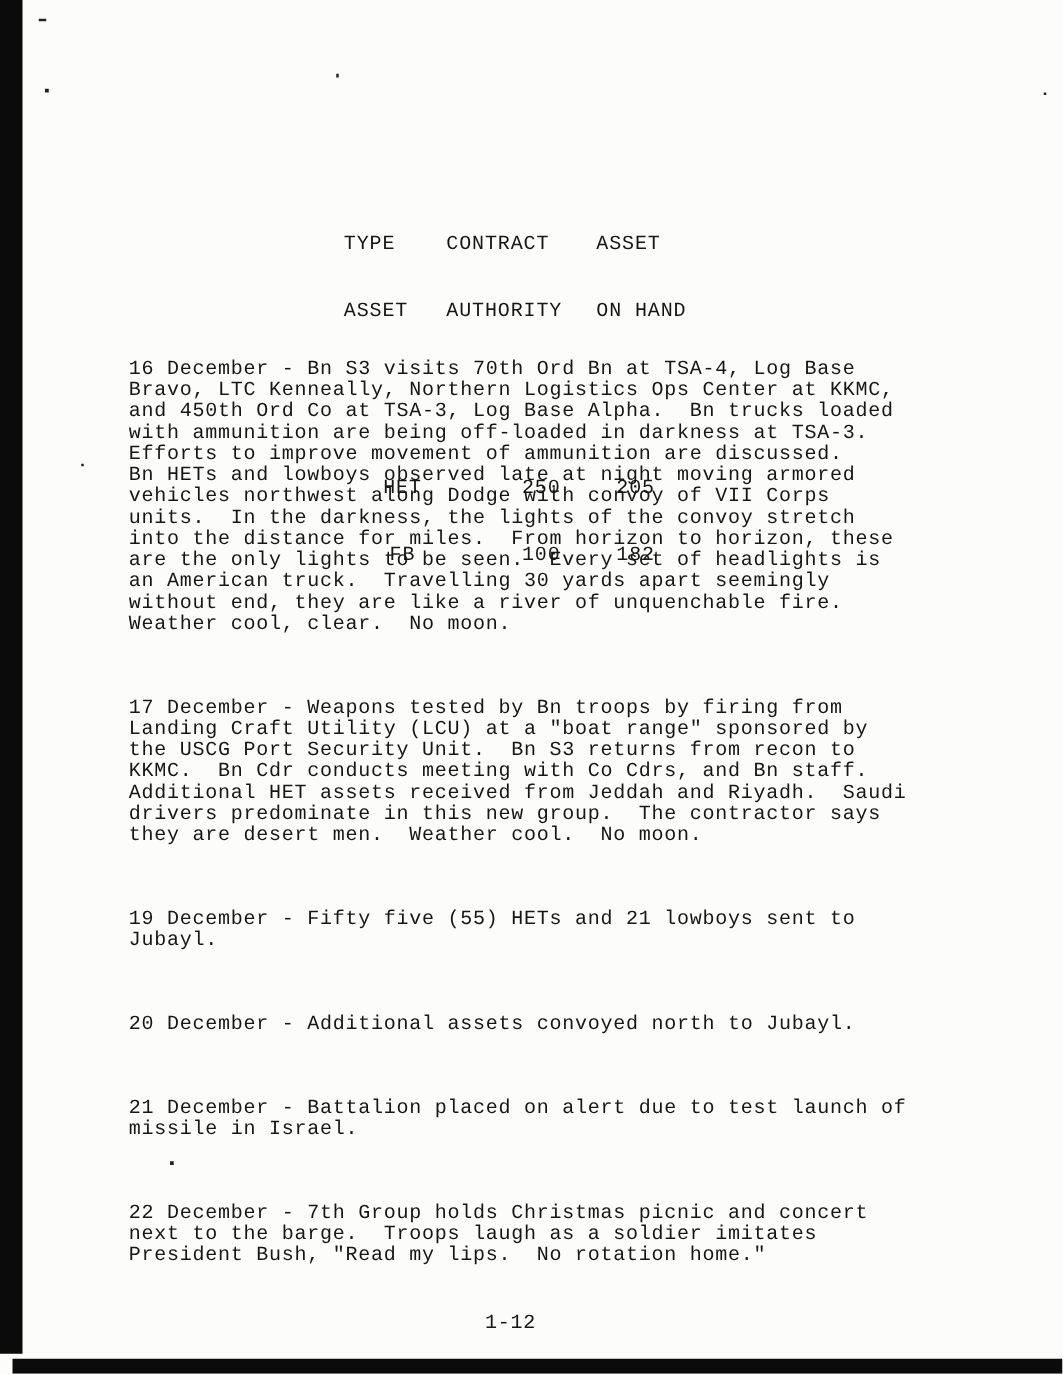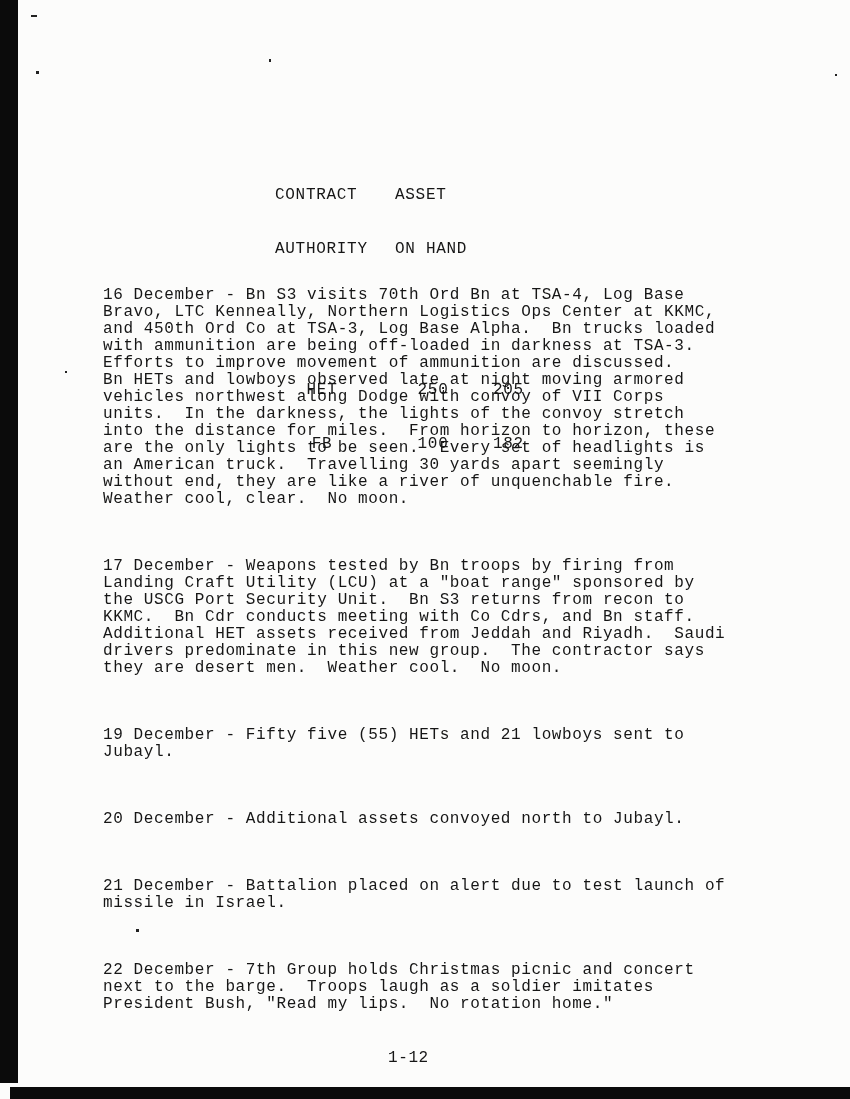--- a/index.html
+++ b/index.html
@@ -82,20 +82,24 @@
   <div class="bar-bottom"></div>
   <div class="speck" style="left:31px;top:15px;width:6px;height:2px;"></div>
   <div class="speck" style="left:269px;top:59px;width:2px;height:3px;"></div>
   <div class="speck" style="left:36px;top:71px;width:3px;height:3px;"></div>
   <div class="speck" style="left:835px;top:74px;width:2px;height:2px;"></div>
   <div class="speck" style="left:65px;top:371px;width:2px;height:2px;"></div>
   <div class="speck" style="left:136px;top:929px;width:3px;height:3px;"></div>
 
   <div class="asset-table">
     <div class="t-head">
+      <div class="c1">
+        <div>TYPE</div>
+        <div>ASSET</div>
+      </div>
       <div class="c2">
         <div>CONTRACT</div>
         <div>AUTHORITY</div>
       </div>
       <div class="c3">
         <div>ASSET</div>
         <div>ON HAND</div>
       </div>
     </div>
     <div class="t-body">

